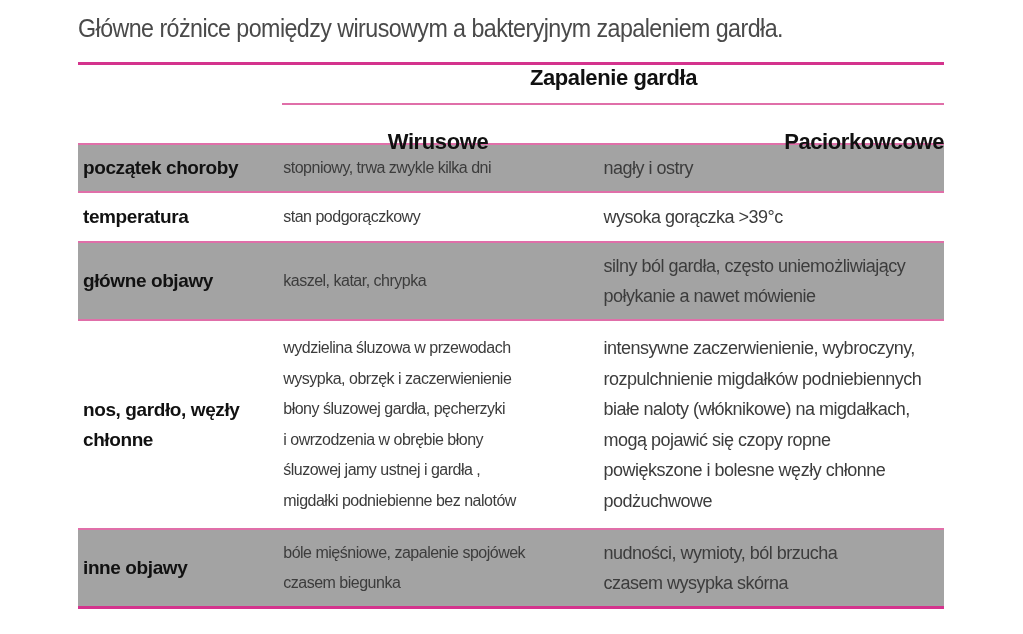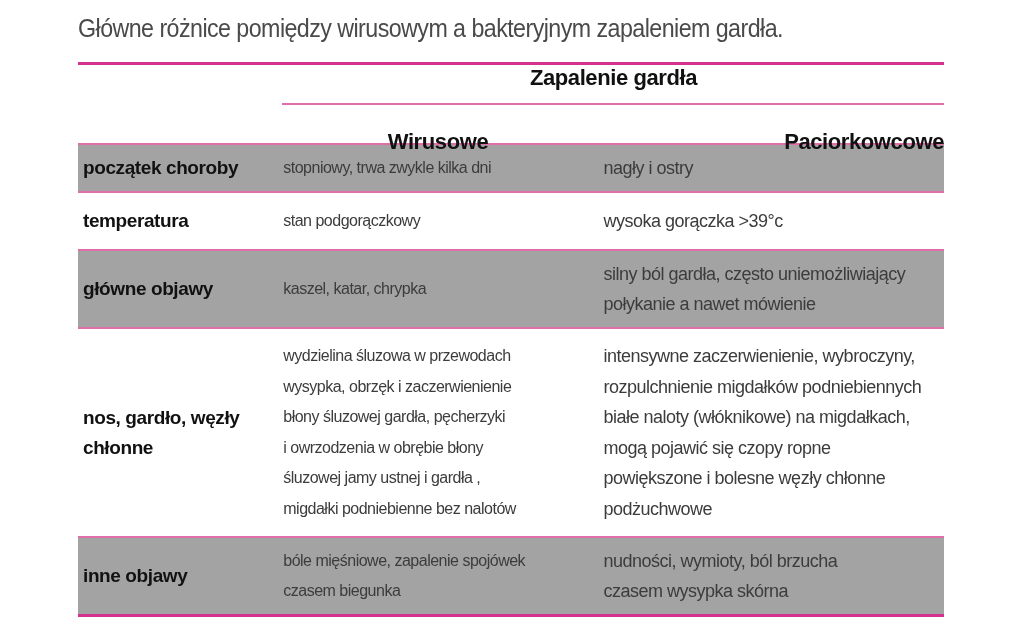--- a/index.html
+++ b/index.html
@@ -18,21 +18,21 @@
     .sub-head span { position: absolute; top: 24px; font-weight: bold; font-size: 22px; color: #111; letter-spacing: -0.4px; }
     .sub-head .c1 { left: 204px; width: 312px; text-align: center; }
     .sub-head .c2 { left: 516px; width: 350px; text-align: right; }
     .row { display: flex; align-items: center; }
     .row.gray { background: #a3a3a3; }
     .row .k { width: 204px; padding-left: 5px; box-sizing: border-box; font-weight: bold;
               font-size: 19px; color: #111; line-height: 30px; letter-spacing: -0.4px; }
     .row .v1 { width: 312px; font-size: 16px; line-height: 30.5px; color: #3c3c3c; padding-left: 5px; box-sizing: border-box; letter-spacing: -0.5px; }
     .row .v2 { width: 350px; font-size: 18px; line-height: 30.5px; color: #3c3c3c; padding-left: 3px; box-sizing: border-box; letter-spacing: -0.5px; margin-left: 16px; }
     .v-line { display: block; white-space: nowrap; }
-    .r1 { height: 46px; } .r2 { height: 56px; } .r3 { height: 76px; }
+    .r1 { height: 46px; } .r2 { height: 48px; } .r3 { height: 76px; }
     .r4 { height: 207px; } .r5 { height: 76px; align-items: center; }
   </style>
 </head>
 <body>
 
 <div class="caption">Główne różnice pomiędzy wirusowym a bakteryjnym zapaleniem gardła.</div>
 
 <div class="tbl">
   <div class="line-thick"></div>
   <div class="group-head">

